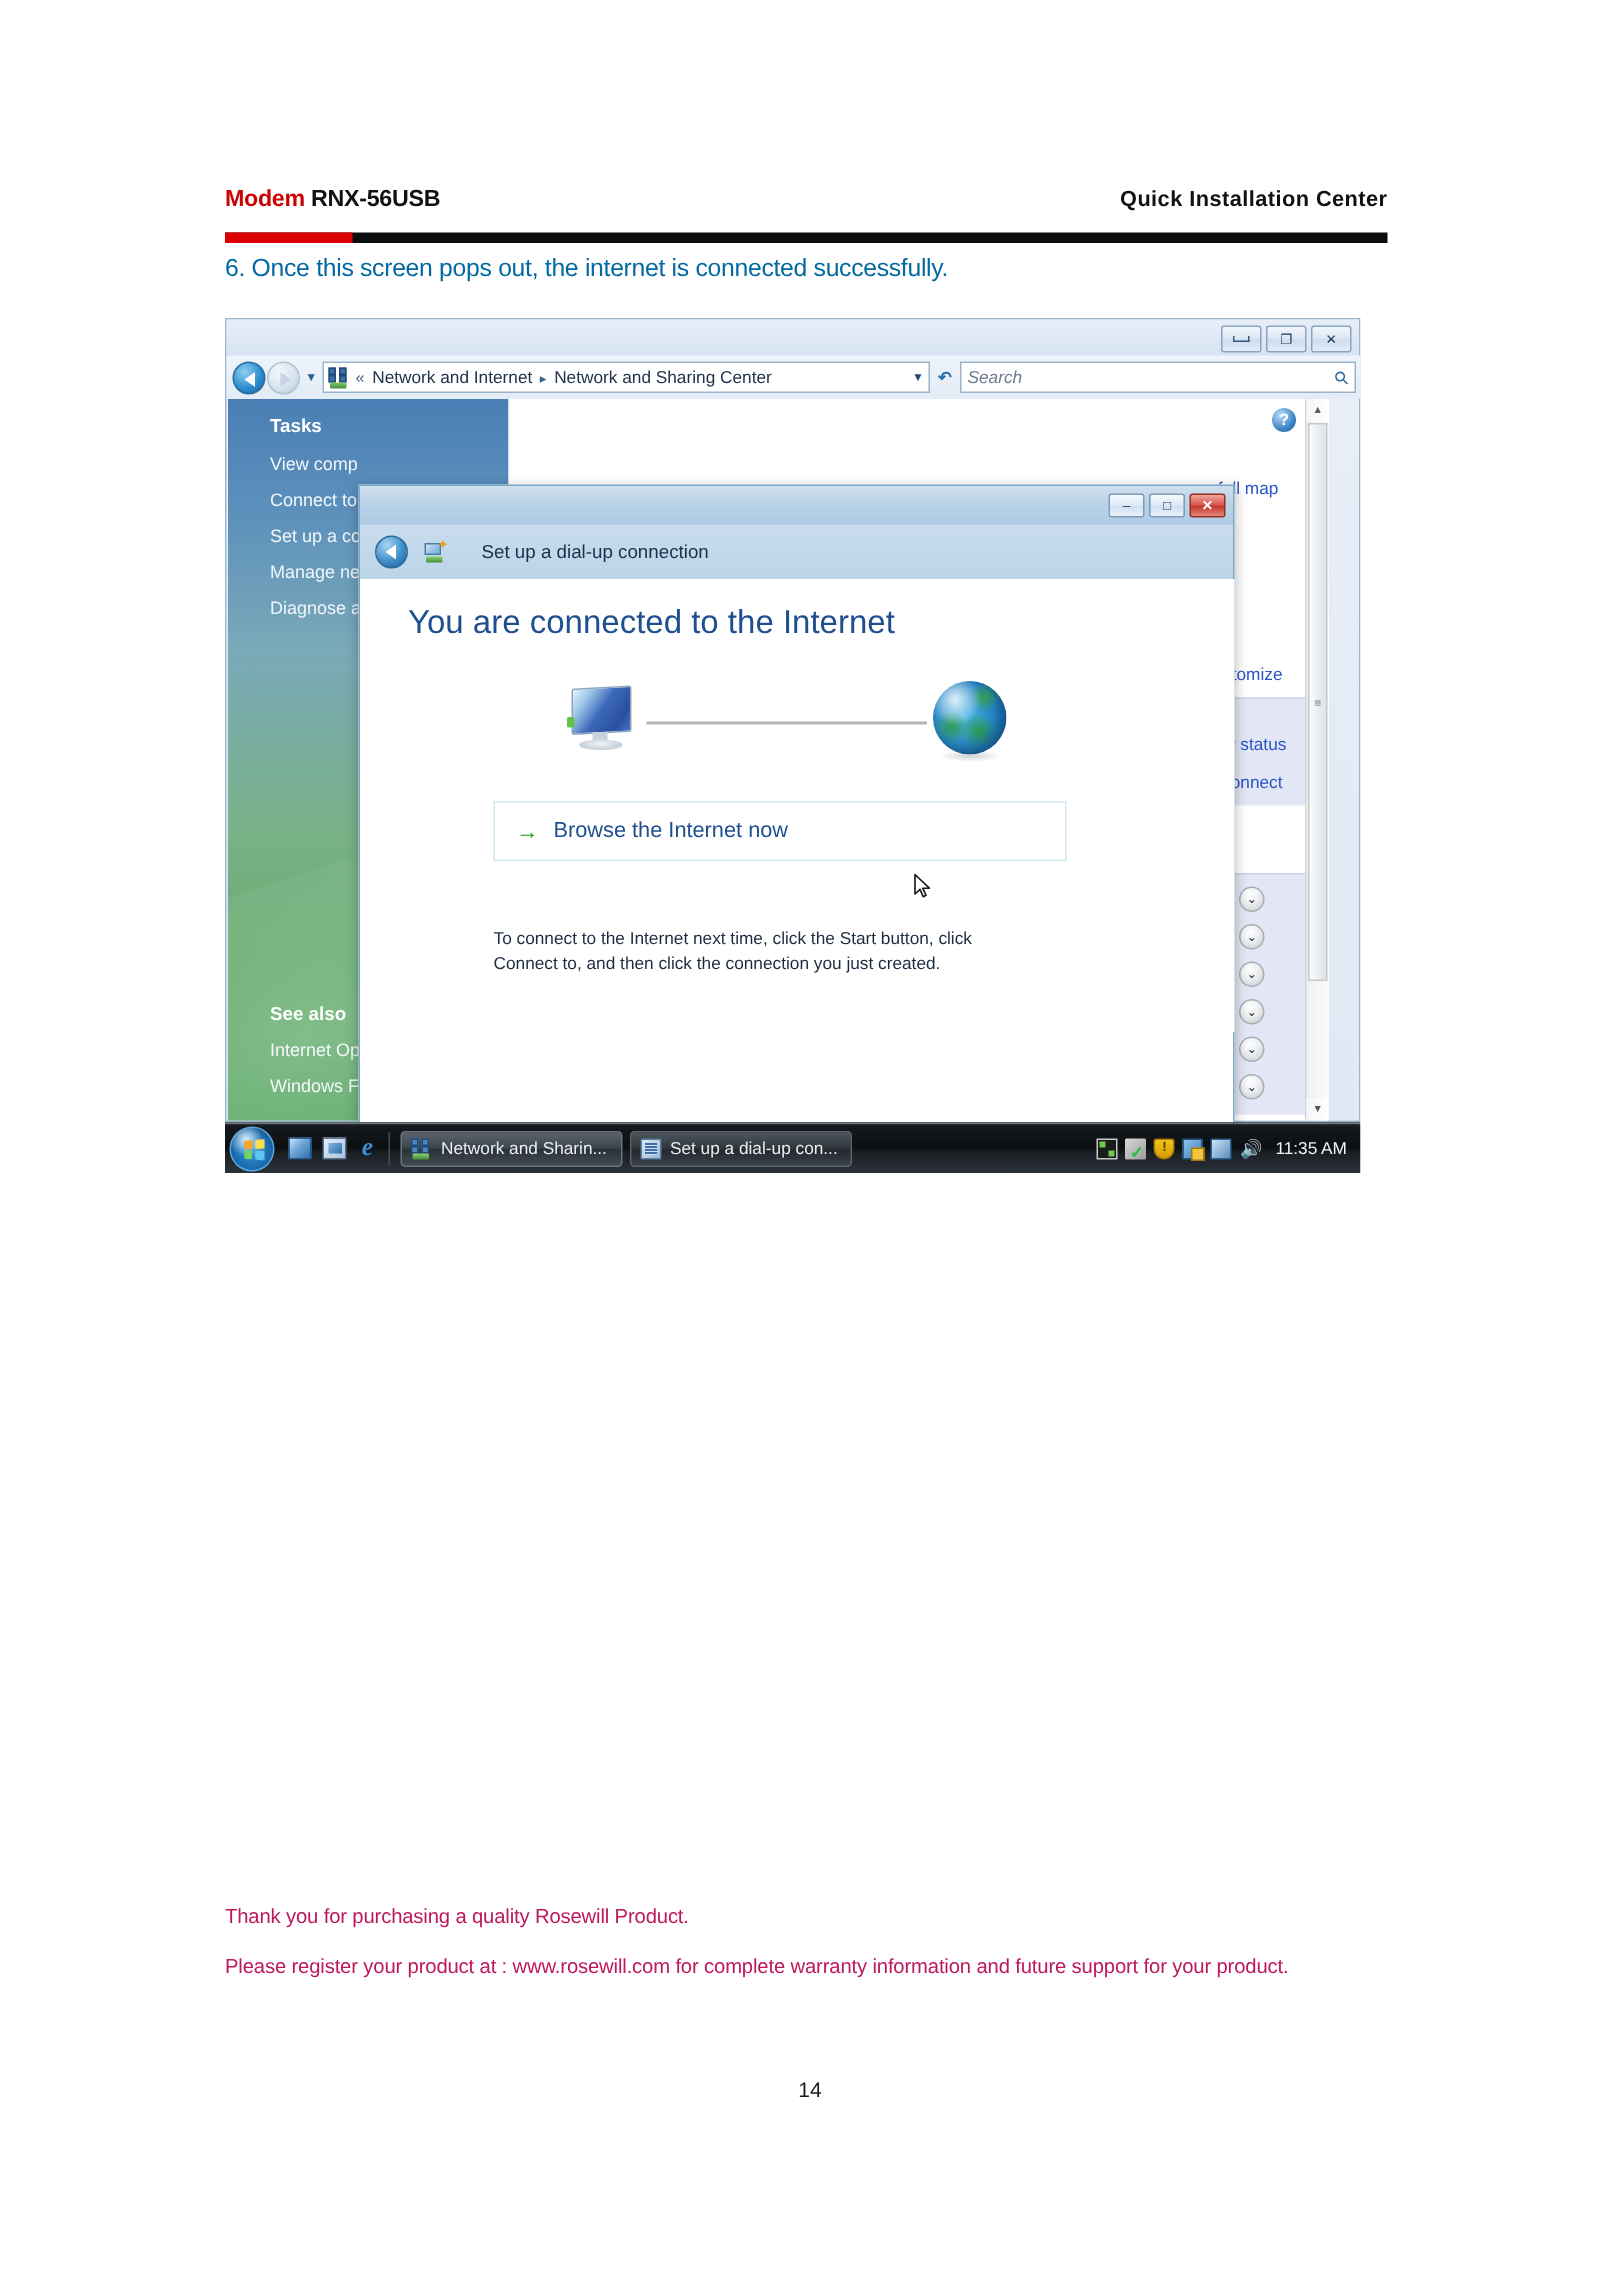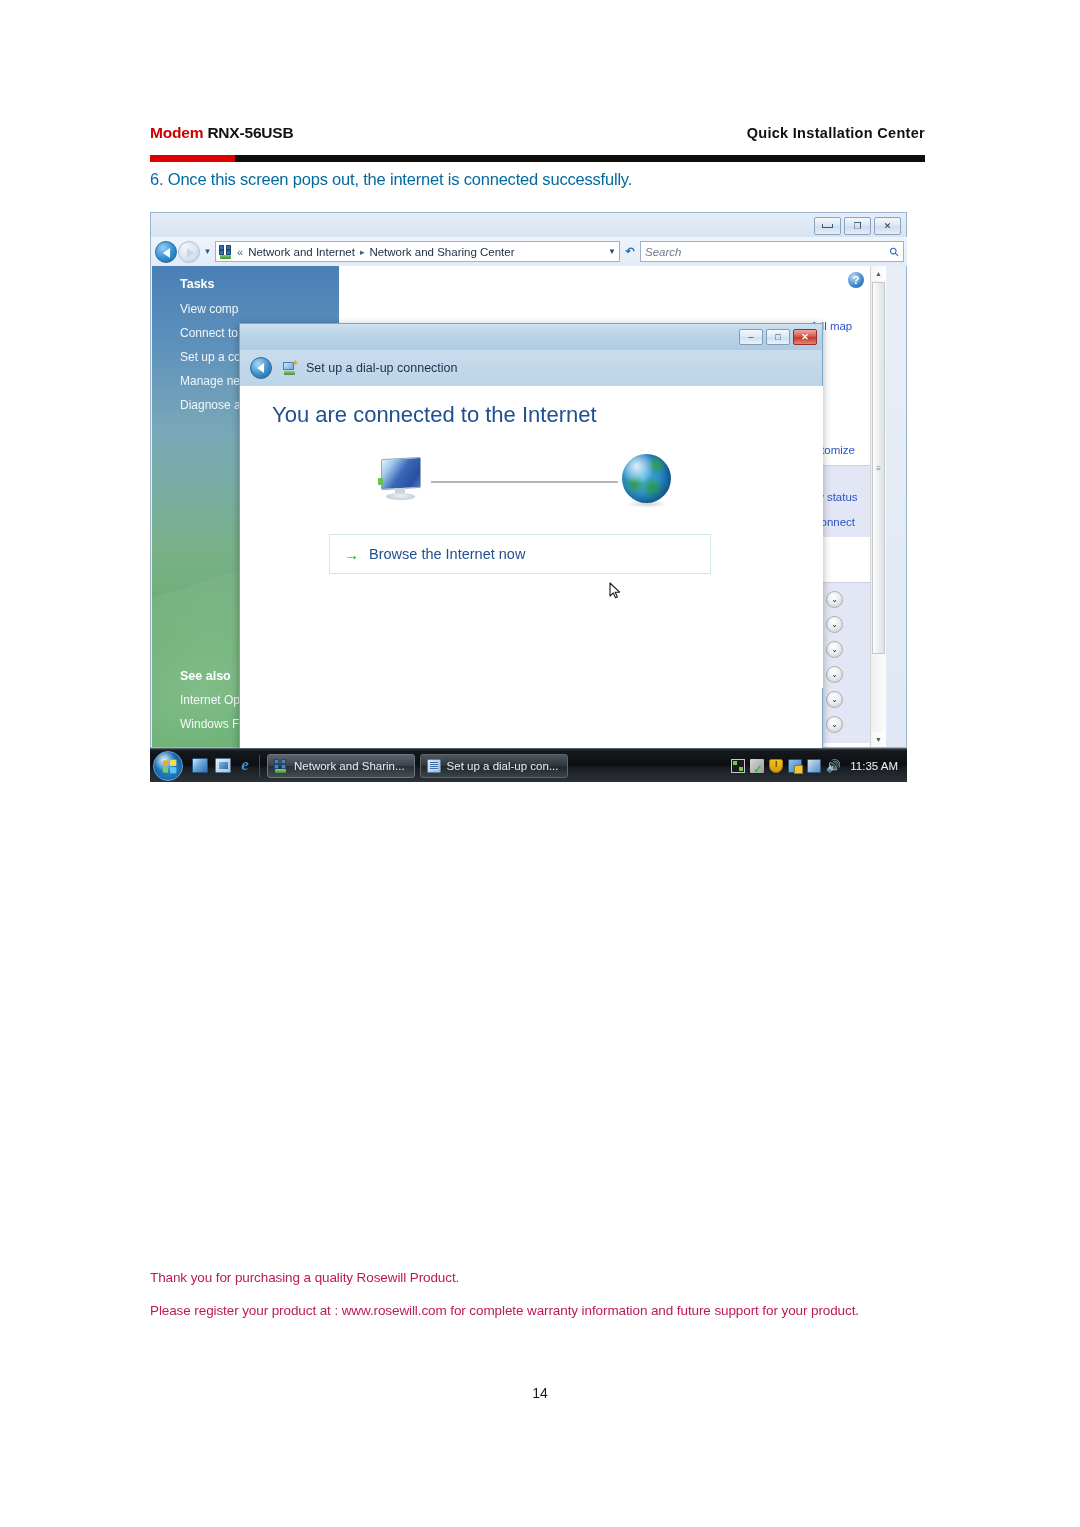--- a/index.html
+++ b/index.html
@@ -517,21 +517,21 @@
     border-radius: 1px;
   }
   .dialup-ico .star {
     position: absolute;
     right: -1px; top: -2px;
     font-size: 9px;
     color: #e8a317;
     line-height: 1;
   }
   .dlg-title {
-    margin-left: 8px;
+    margin-left: 23px;
     font-size: 12.5px;
     color: #17314d;
     white-space: nowrap;
   }
   .dlg-body {
     position: absolute;
     left: 1px; top: 62px;
     width: 582px;
     height: 302px;
     background: #ffffff;
@@ -1079,20 +1079,22 @@
             <span class="browse-arrow">→</span>
             <span class="browse-text">Browse the Internet now</span>
           </div>
 
           <div class="cursor-arrow">
             <svg width="12" height="18" viewBox="0 0 12 18">
               <path d="M1,1 L1,14 L4.3,10.9 L6.5,15.8 L8.4,14.9 L6.2,10.2 L10.6,10.1 Z" fill="#ffffff" stroke="#1a1a1a" stroke-width="1.1" stroke-linejoin="round"></path>
             </svg>
           </div>
 
+          <div class="dlg-note">To connect to the Internet next time, click the Start button, click
+Connect to, and then click the connection you just created.</div>
         </div>
 
       </div>
 
     </div>
   </div>
 
   <div class="taskbar">
     <div class="startorb">
       <span class="flag">

